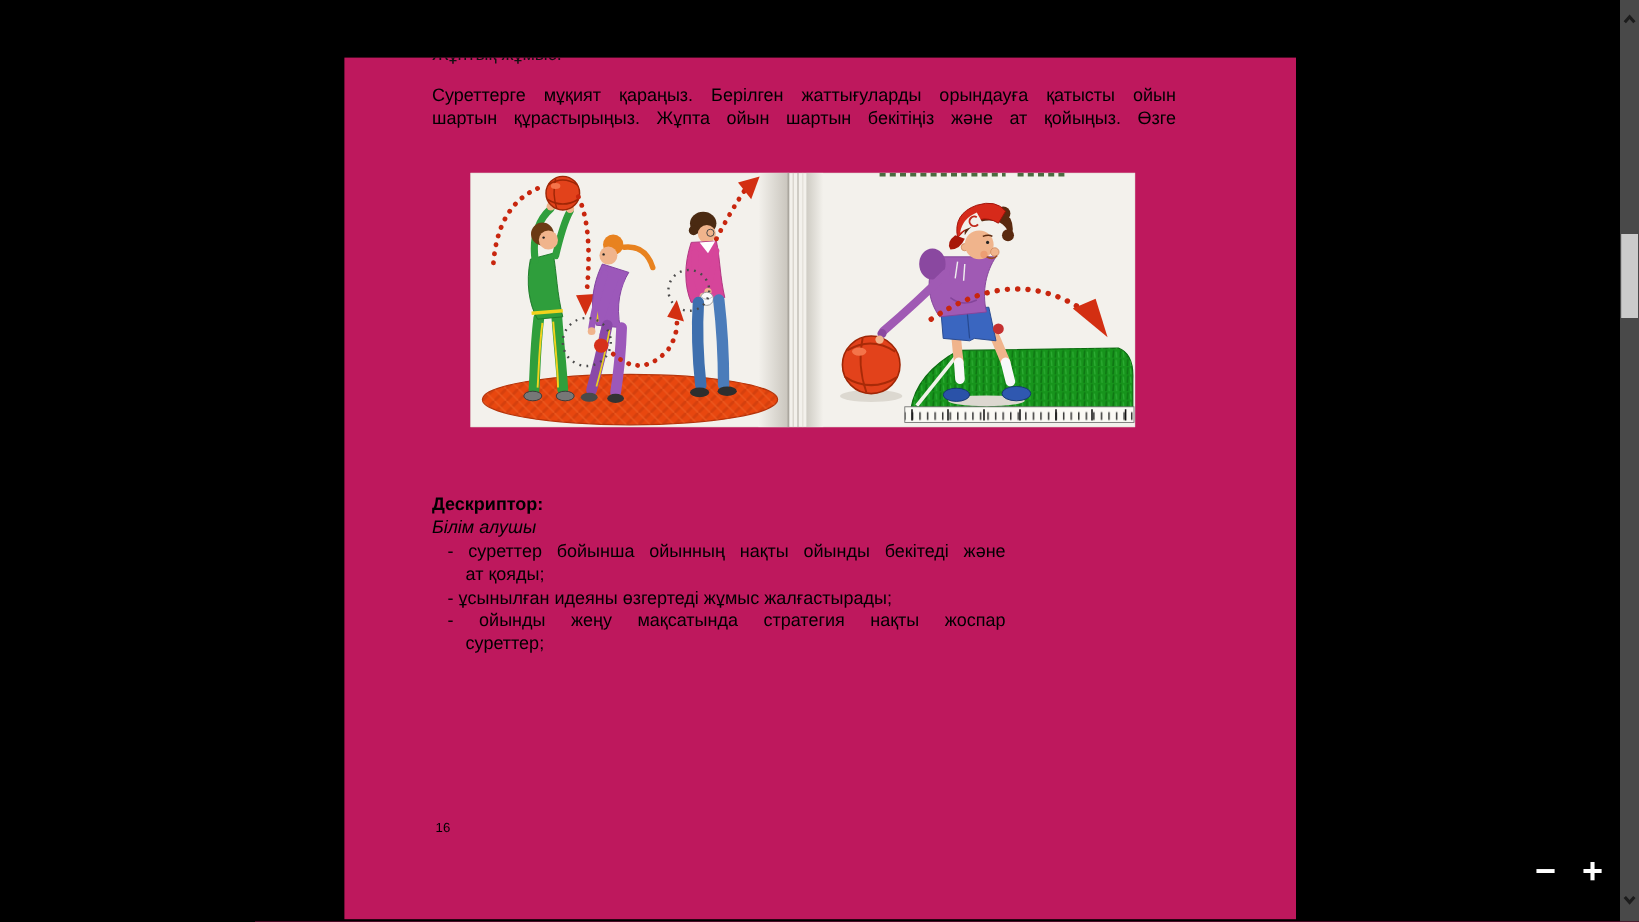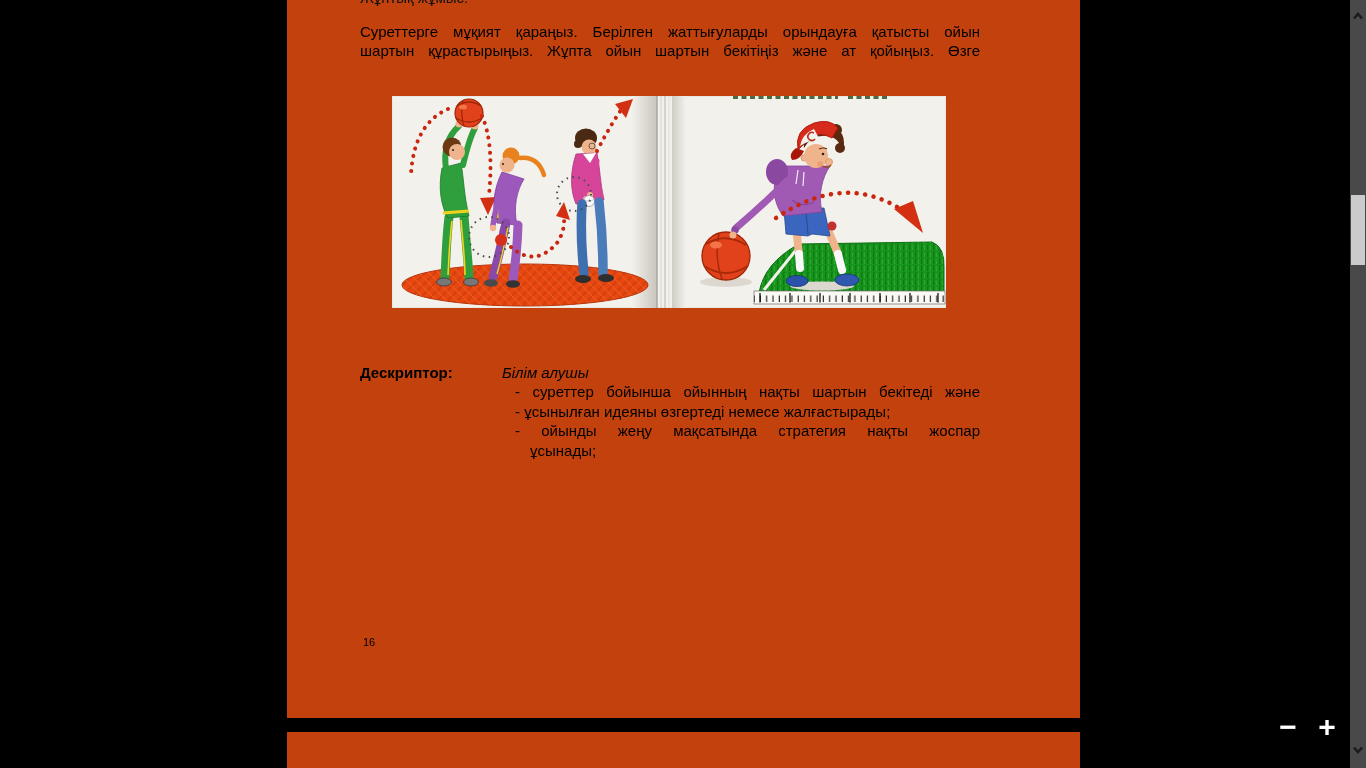--- a/index.html
+++ b/index.html
@@ -1,33 +1,33 @@
 <!DOCTYPE html>
 <html><head>
 <meta charset="utf-8">
 <style>
   * { margin:0; padding:0; box-sizing:border-box; }
   html,body { width:1366px; height:768px; overflow:hidden; }
   body { background:#000; font-family:"Liberation Sans","DejaVu Sans",sans-serif; position:relative; }
 
-  .doc-page { position:absolute; left:287px; width:793px; background:#c2410c; }
+  .doc-page { position:absolute; left:287px; width:793px; background:#be185d;margin-top:48px; }
   .page1 { top:0; height:718px; }
   .page2 { top:732px; height:36px; }
 
   .topline-clip { position:absolute; left:73px; top:0; height:7px; width:300px; overflow:hidden; }
   .topline-clip span { display:block; margin-top:-12px; font-size:15px; line-height:19px; color:#111; }
 
   .intro { position:absolute; left:73px; top:22px; width:620px; font-size:15px; line-height:19.4px; color:#000; }
   .jl { text-align:justify; text-align-last:justify; }
   .ll { text-align:left; text-align-last:left; }
 
   .figure-wrap { position:absolute; left:105px; top:96px; width:554px; height:212px; }
   .figure-wrap svg { display:block; }
 
-  .descriptor { position:absolute; left:73px; top:363px; width:627px; display:flex; font-size:15px; line-height:19.4px; color:#000; }
+  .descriptor { position:absolute; left:73px; top:363px; width:627px; display:flex; font-size:15px; line-height:19.4px; color:#000;flex-direction:column; }
   .desc-label { width:142px; font-weight:bold; flex:none; }
   .desc-body { width:478px; flex:none; }
   .desc-lead { font-style:italic; }
   .b-first { padding-left:13px; }
   .b-cont  { padding-left:28px; }
 
   .pageno { position:absolute; left:76px; top:636px; font-size:11px; color:#000; }
 
   .zoom-controls { position:absolute; left:1266px; top:706px; width:84px; height:42px; }
   .zoom-btn { position:absolute; top:0; width:36px; height:42px; color:#fff; font-size:30px; font-weight:bold;
@@ -246,28 +246,29 @@
         </g>
       </g>
     </svg>
   </div>
 
   <div class="descriptor">
     <div class="desc-label">Дескриптор:</div>
     <div class="desc-body">
       <div class="desc-lead">Білім алушы</div>
       <div>
-        <div class="b-first jl">- суреттер бойынша  ойынның  нақты шартын бекітеді және</div>
+        <div class="b-first jl">- суреттер бойынша  ойынның  нақты ойынды бекітеді және</div>
+        <div class="b-cont ll">ат қояды;</div>
       </div>
       <div>
-        <div class="b-first ll">- ұсынылған идеяны өзгертеді немесе жалғастырады;</div>
+        <div class="b-first ll">- ұсынылған идеяны өзгертеді жұмыс жалғастырады;</div>
       </div>
       <div>
         <div class="b-first jl">-  ойынды  жеңу  мақсатында  стратегия  нақты  жоспар</div>
-        <div class="b-cont ll">ұсынады;</div>
+        <div class="b-cont ll">суреттер;</div>
       </div>
     </div>
   </div>
 
   <div class="pageno">16</div>
 </div>
 
 <div class="doc-page page2"></div>
 
 <div class="zoom-controls">

